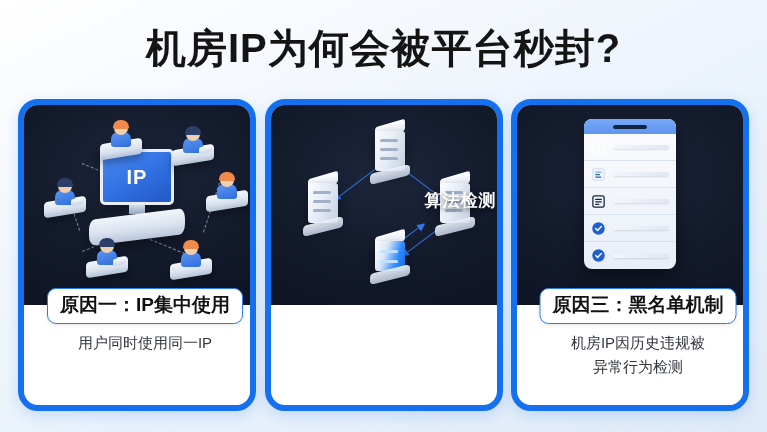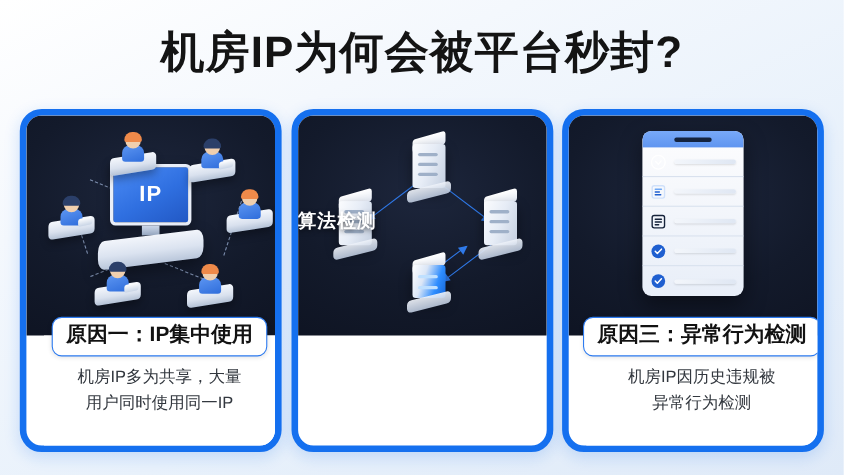--- a/index.html
+++ b/index.html
@@ -260,21 +260,21 @@
     top: -4px;
     border-left: 8px solid #2f79e8;
     border-top: 4.5px solid transparent;
     border-bottom: 4.5px solid transparent;
   }
 
   .algo-label {
     position: absolute;
     left: 0; right: 0;
     top: 84px;
-    text-align: left;
+    text-align: right;
     color: #ffffff;
     font-size: 17px;
     font-weight: 700;
     letter-spacing: 1px;
     text-shadow: 0 2px 5px rgba(0,0,0,.55);
   }
 
   
   .phone {
     position: absolute;
@@ -397,21 +397,20 @@
             <div class="p-head"></div>
             <div class="p-hair hair-orange"></div>
           </div>
 
         </div>
       </div>
 
       <div class="card-body">
         <div class="pill">原因一：IP集中使用</div>
         <div class="desc">
-          <span>机房IP多为共享，大量</span>
           <span>用户同时使用同一IP</span>
         </div>
       </div>
     </div>
 
     <div class="card">
       <div class="card-illu">
 
         <div class="arrow" style="left:108px; top:62px;  width:56px; transform:rotate(143deg);"></div>
         <div class="arrow" style="left:130px; top:62px;  width:56px; transform:rotate(37deg);"></div>
@@ -509,21 +508,21 @@
             <svg class="row-icon" viewBox="0 0 24 24">
               <circle cx="12" cy="12" r="10" fill="#1f5fd0"></circle>
               <path d="M7.5 12 l3 3.2 l6 -6.4" fill="none" stroke="#ffffff" stroke-width="2.2" stroke-linecap="round" stroke-linejoin="round"></path>
             </svg>
             <div class="row-bar"></div>
           </div>
         </div>
       </div>
 
       <div class="card-body">
-        <div class="pill">原因三：异常行为检测</div>
+        <div class="pill">原因三：黑名单机制</div>
         <div class="desc">
           <span>机房IP因历史违规被</span>
           <span>异常行为检测</span>
         </div>
       </div>
     </div>
 
   </div>
 </div>
 

